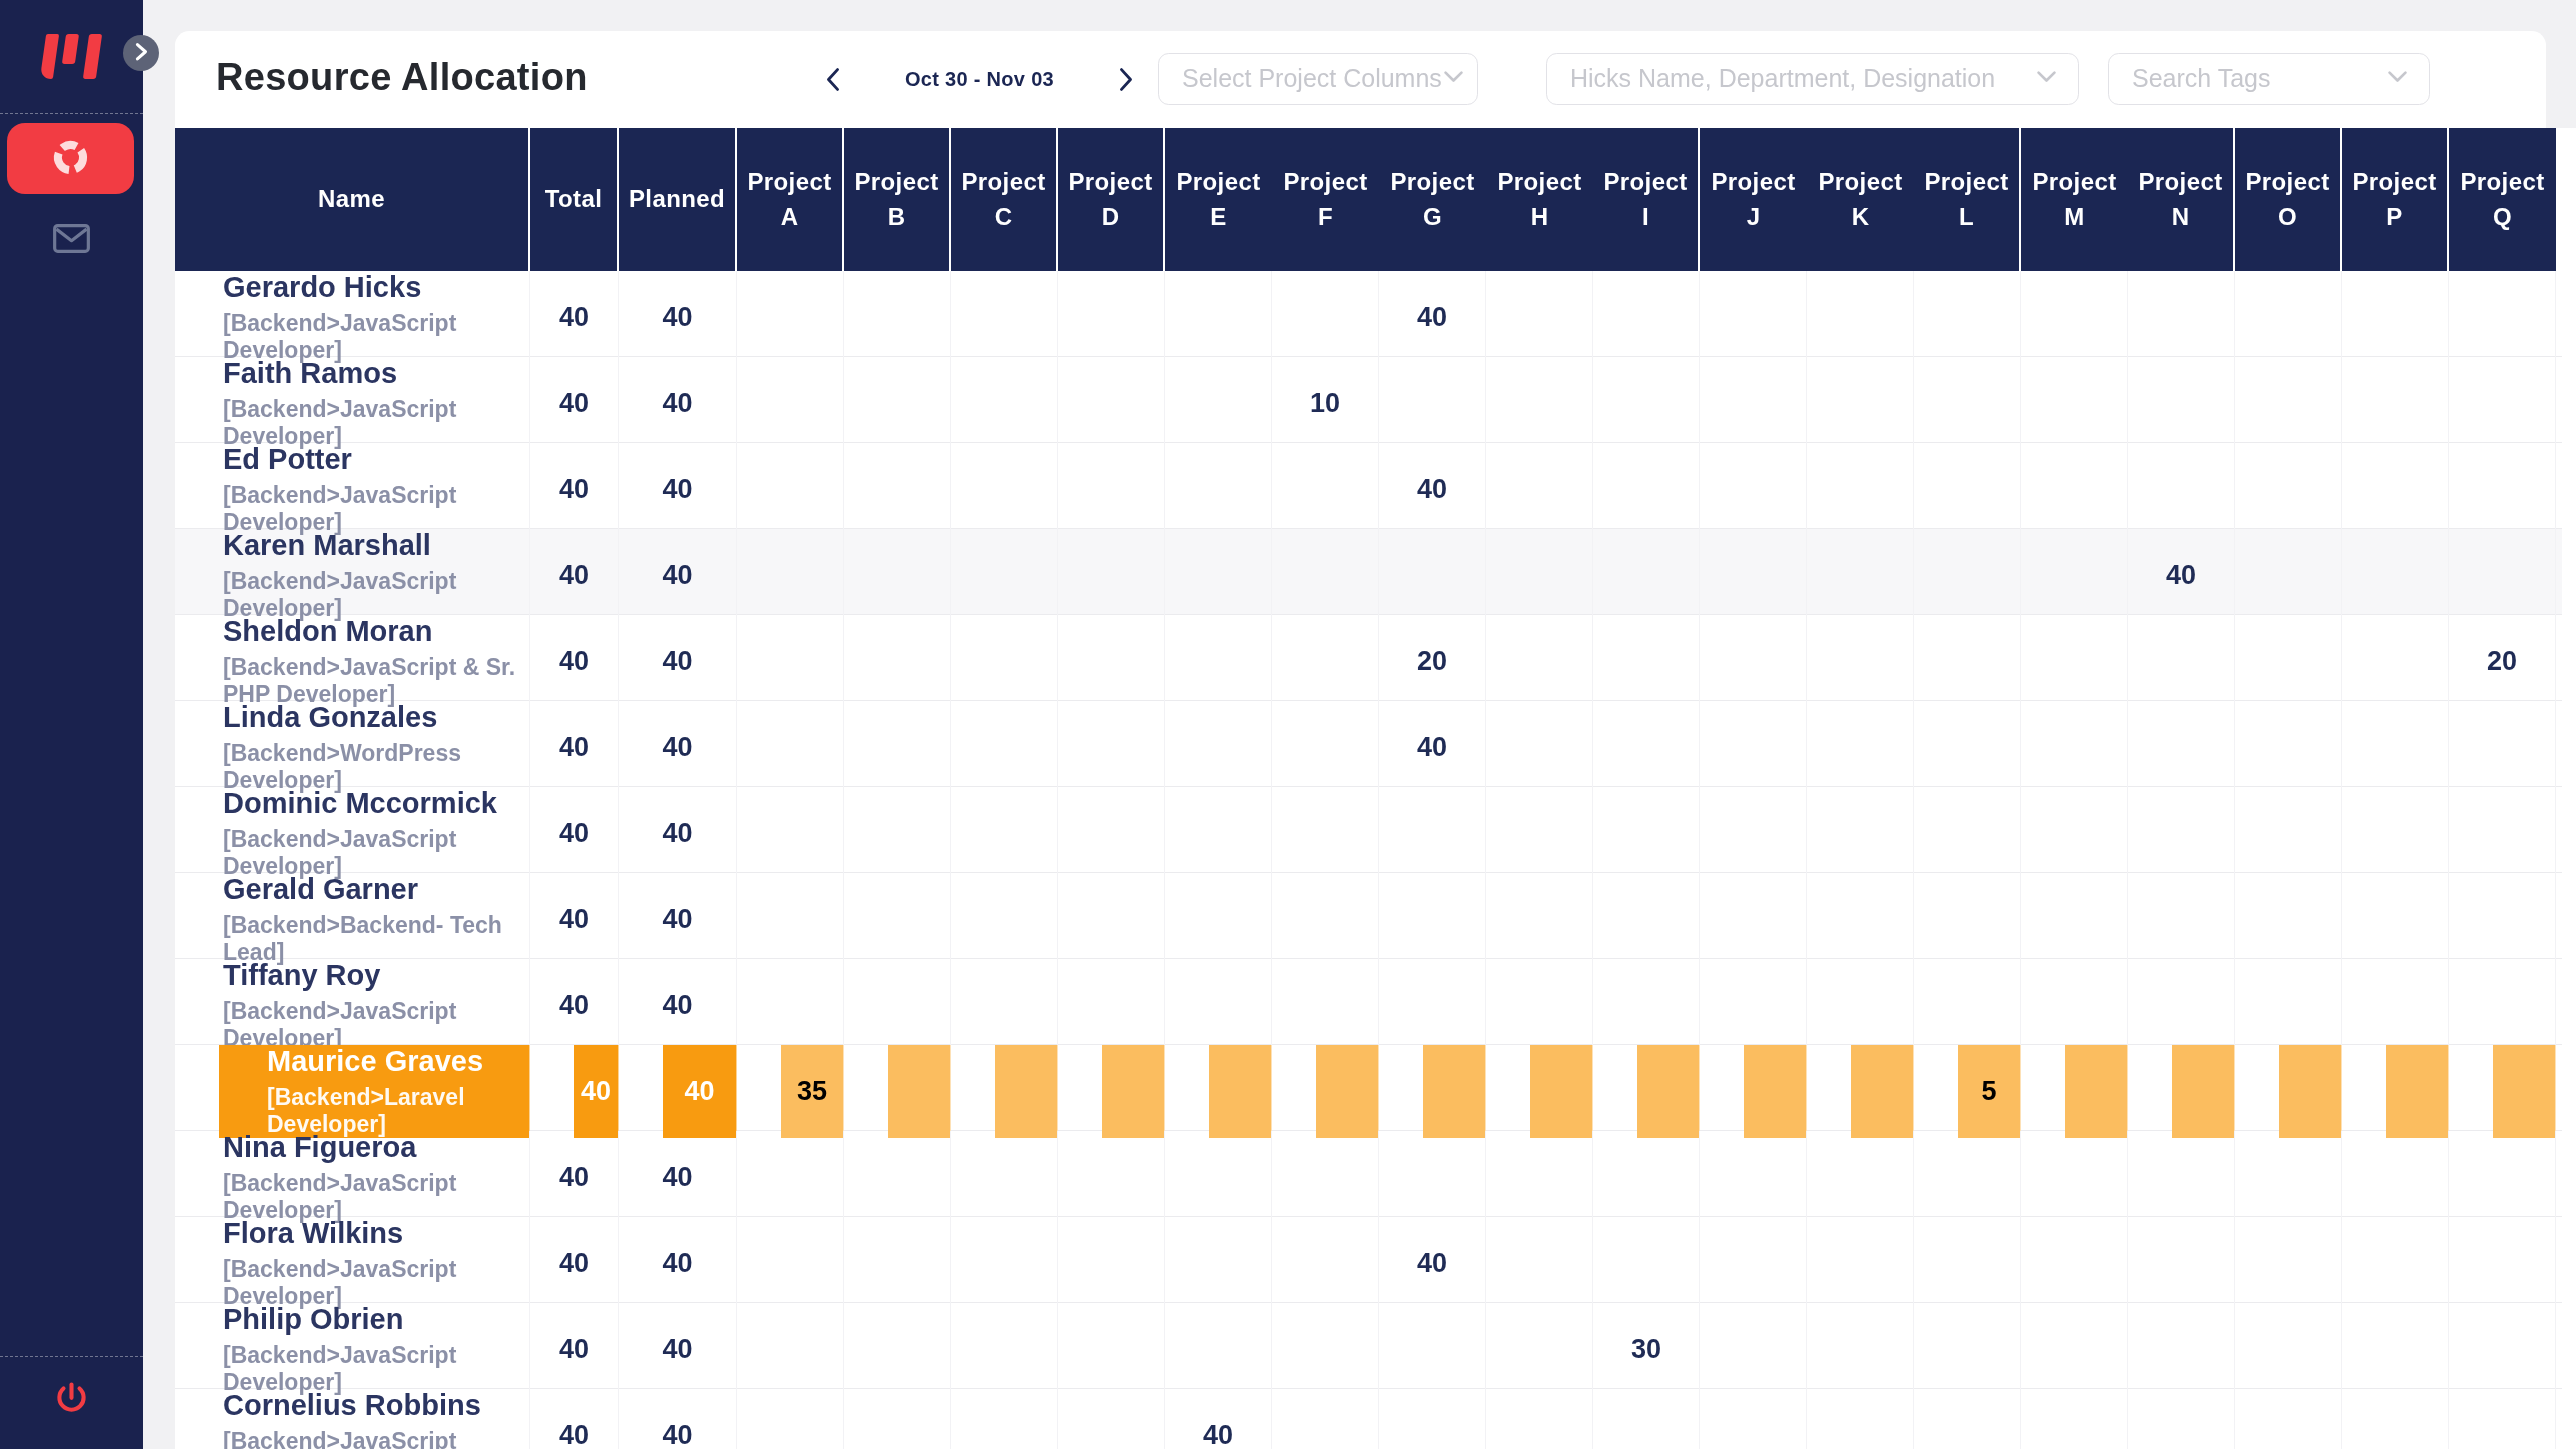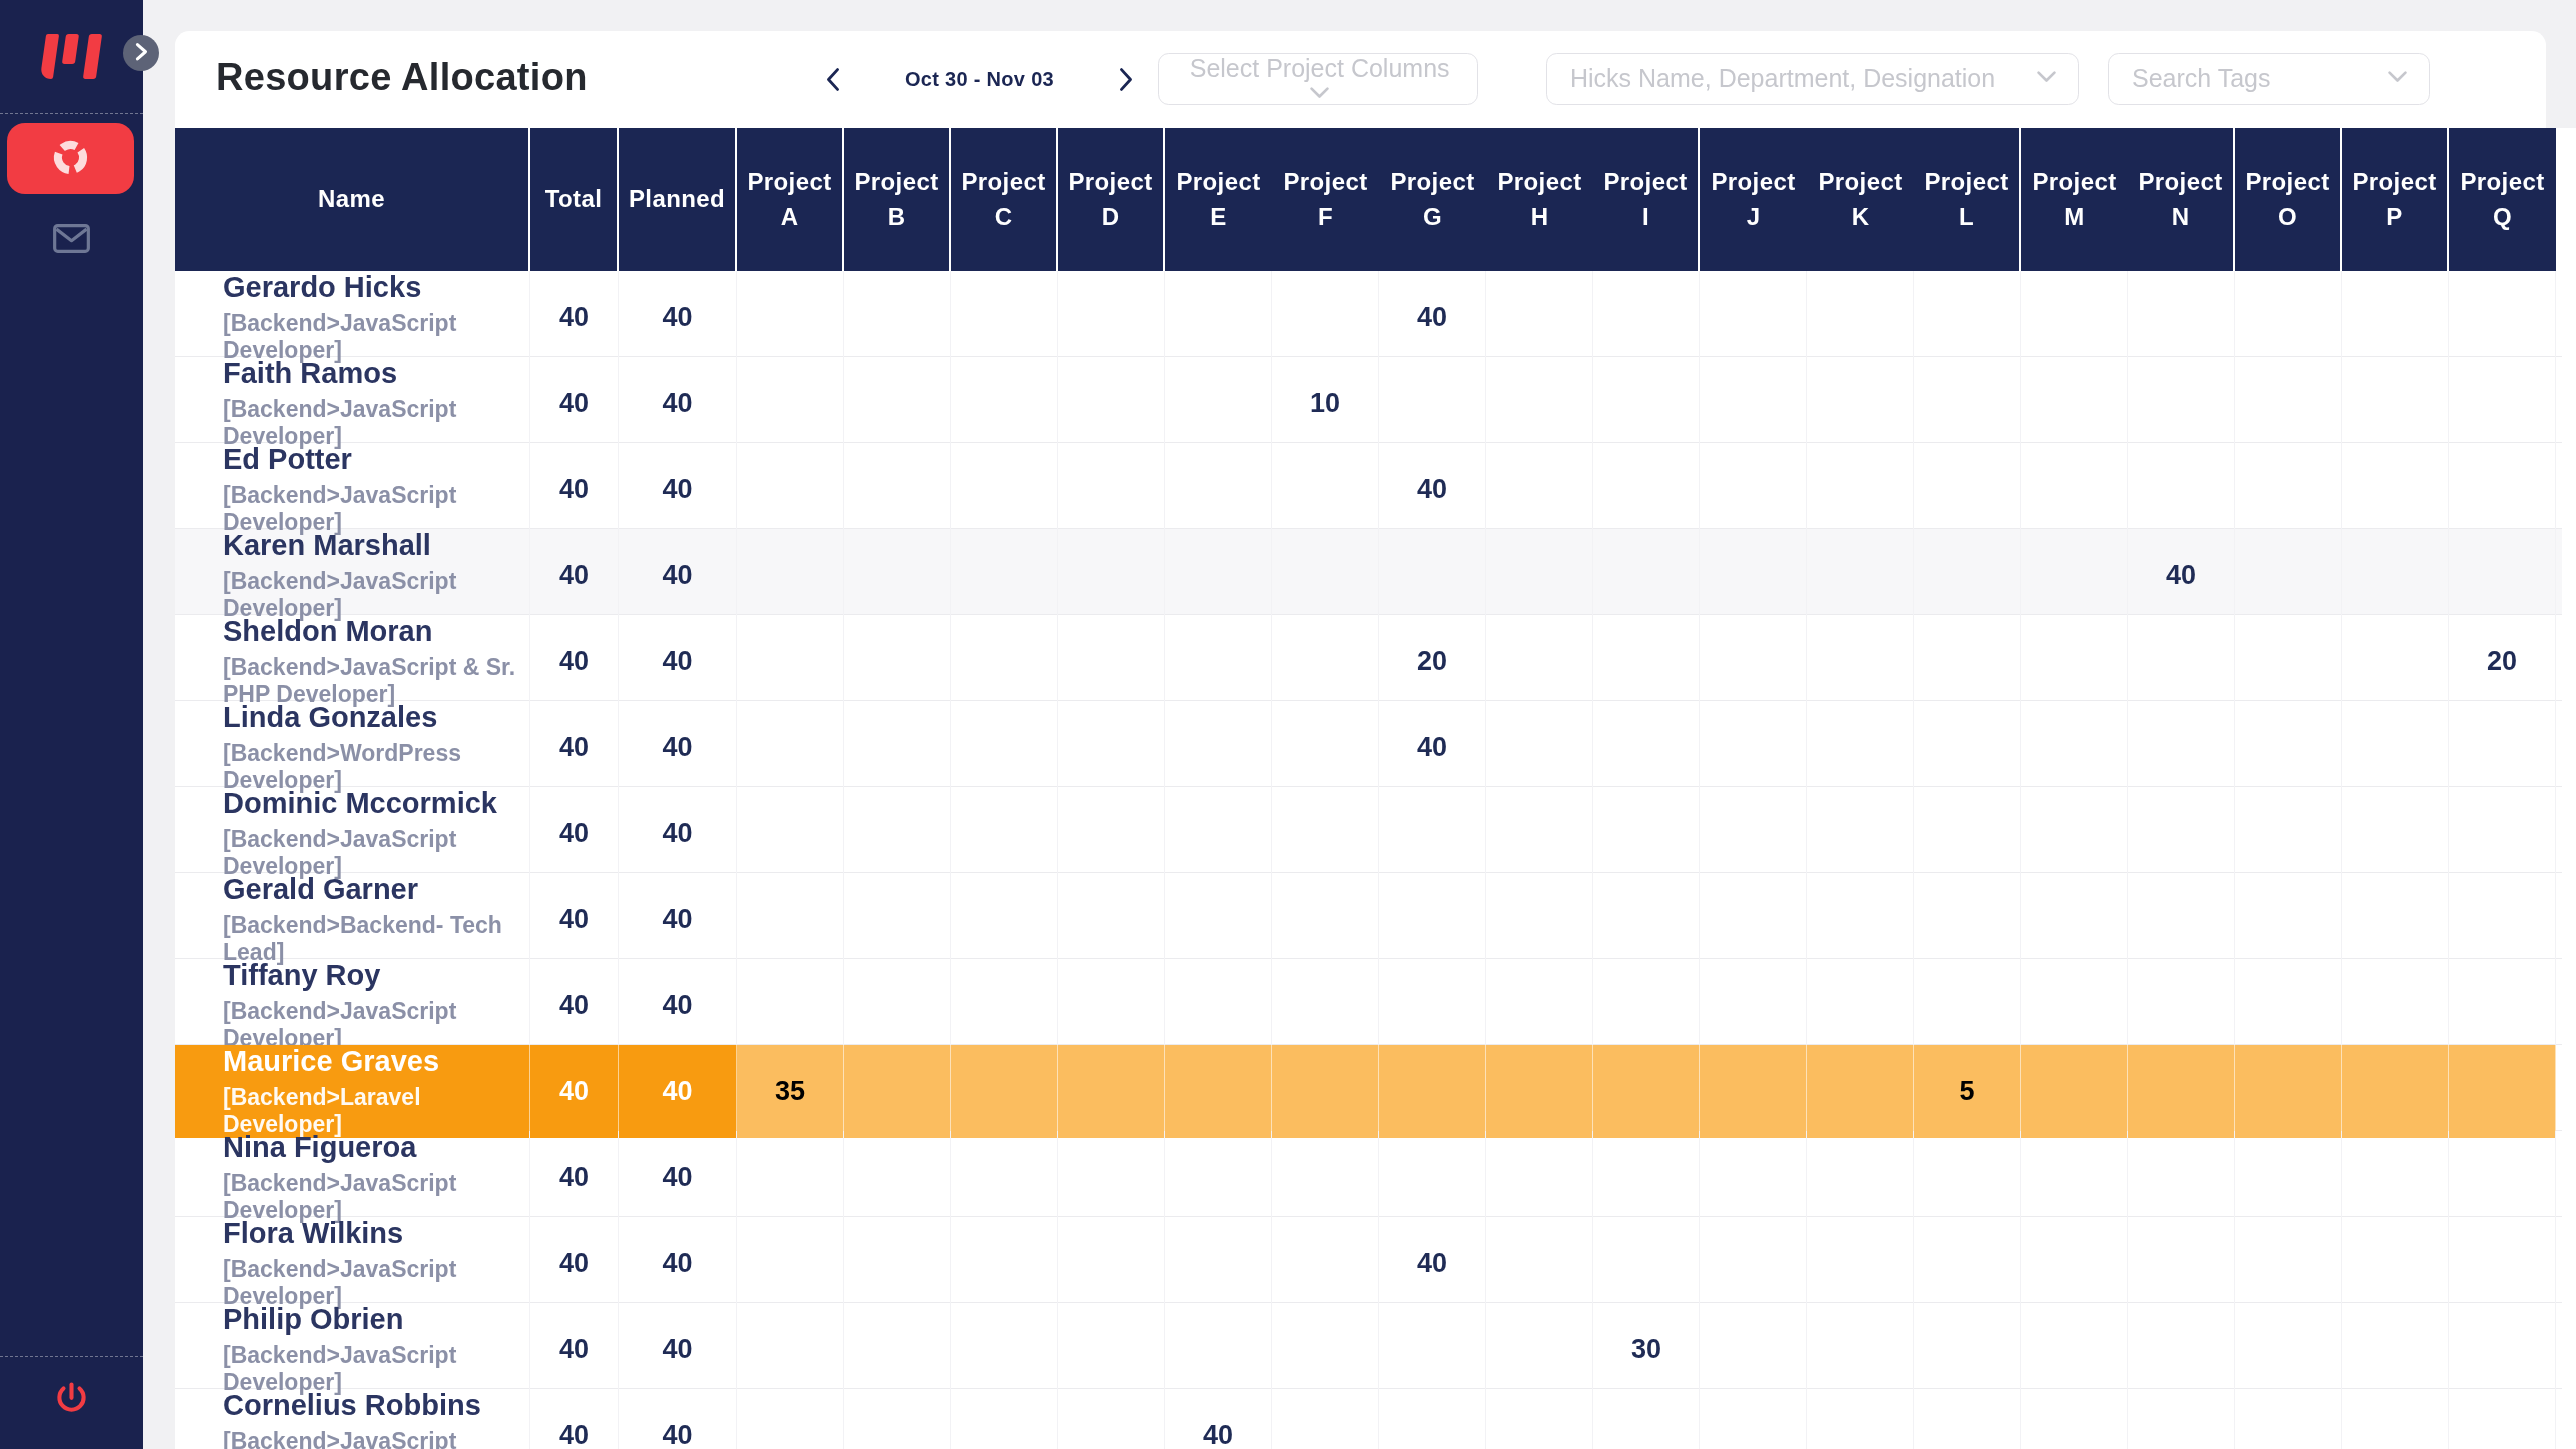--- a/index.html
+++ b/index.html
@@ -38,21 +38,21 @@
   .date-nav { position:absolute; left:642px; top:0; height:97px; display:flex;
     align-items:center; gap:23px; }
   .chev-btn { width:32px; height:39px; display:flex; align-items:center;
     justify-content:center; cursor:pointer; }
   .date-label { font-size:20px; font-weight:600; color:#1b2653; min-width:215px;
     text-align:center; letter-spacing:0.3px; }
   .select { position:absolute; top:21.5px; height:52px; border:1.8px solid #e2e2e7;
     border-radius:10.7px; display:flex; align-items:center; justify-content:space-between;
     padding:0 19.7px 0 23px; cursor:pointer; background:#fff; }
   .select .ph { font-size:25px; color:#c6c7cd; white-space:nowrap; }
-  .sel-projects { left:983px; width:320px;flex-direction:column; }
+  .sel-projects { left:983px; width:320px; }
   .sel-people  { left:1371px; width:533px; }
   .sel-tags    { left:1933px; width:322px; }
 
   
   .table-wrap { position:absolute; left:175px; top:128px; width:2401px; height:1322px;
     background:#ffffff; overflow:hidden; z-index:3; }
   .grid-row { display:grid;
     grid-template-columns:355px 89px 118px repeat(17,107px); width:2387px; }
   .thead { height:143px; }
   .th { background:#1b2653; color:#fff; font-size:24px; font-weight:600;
@@ -62,21 +62,21 @@
   .tr { height:86px; border-bottom:1.8px solid #ebebee; background:#fff; }
   .tr.shaded { background:#f7f7f9; }
   .td { display:flex; align-items:center; justify-content:center;
     font-size:27px; font-weight:600; color:#1f2b55;
     border-right:1.8px solid #f2f2f5; height:100%; }
   .td.name-cell { flex-direction:column; align-items:flex-start;
     justify-content:center; padding-left:48px; gap:6.3px; }
   .person-name { font-size:29px; font-weight:600; color:#2b3561; }
   .person-desig { font-size:23px; font-weight:700; color:#8b90a7; }
   
-  .tr.sel .td { background:#f89b10; border-right-color:rgba(255,255,255,.55); }
+  .tr.sel .td { background:#f89b10; border-right-color:rgba(255,255,255,.55);margin-left:44px; }
   .tr.sel .td.proj { background:#fbbd5f; }
   .tr.sel .td { color:#fff; }
   .tr.sel .td.proj { color:#000000; }
   .tr.sel .person-name { color:#ffffff; }
   .tr.sel .person-desig { color:rgba(255,255,255,.95); }
 </style>
 </head>
 <body>
 
 <aside class="sidebar">

